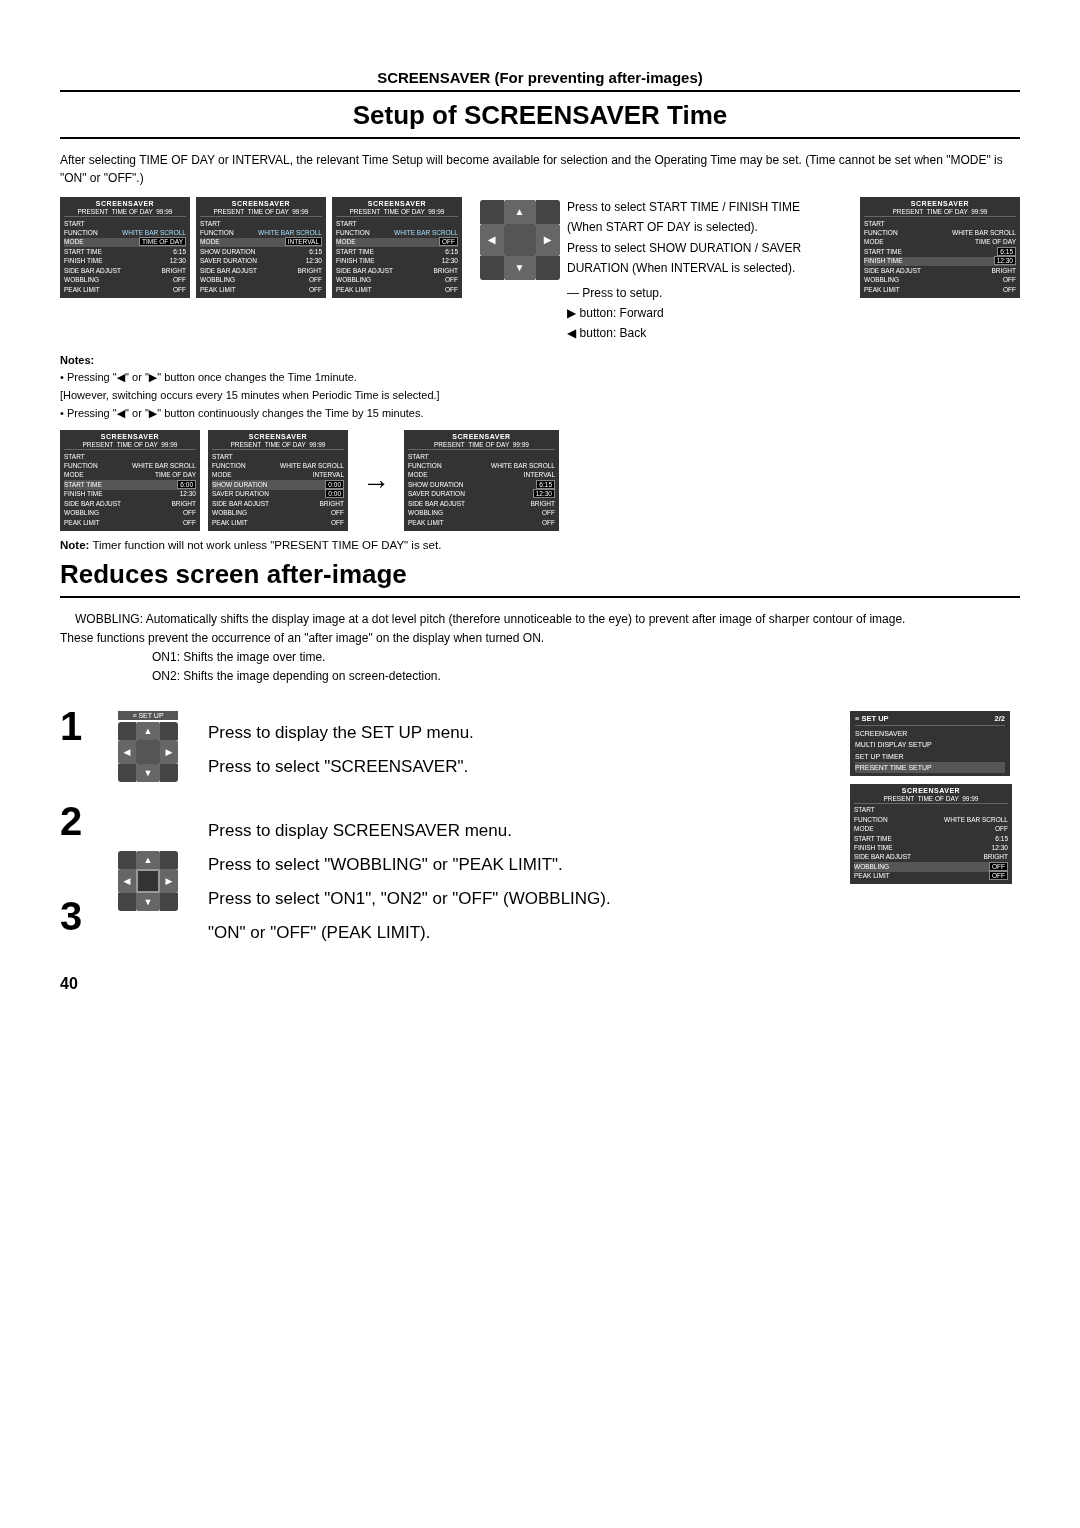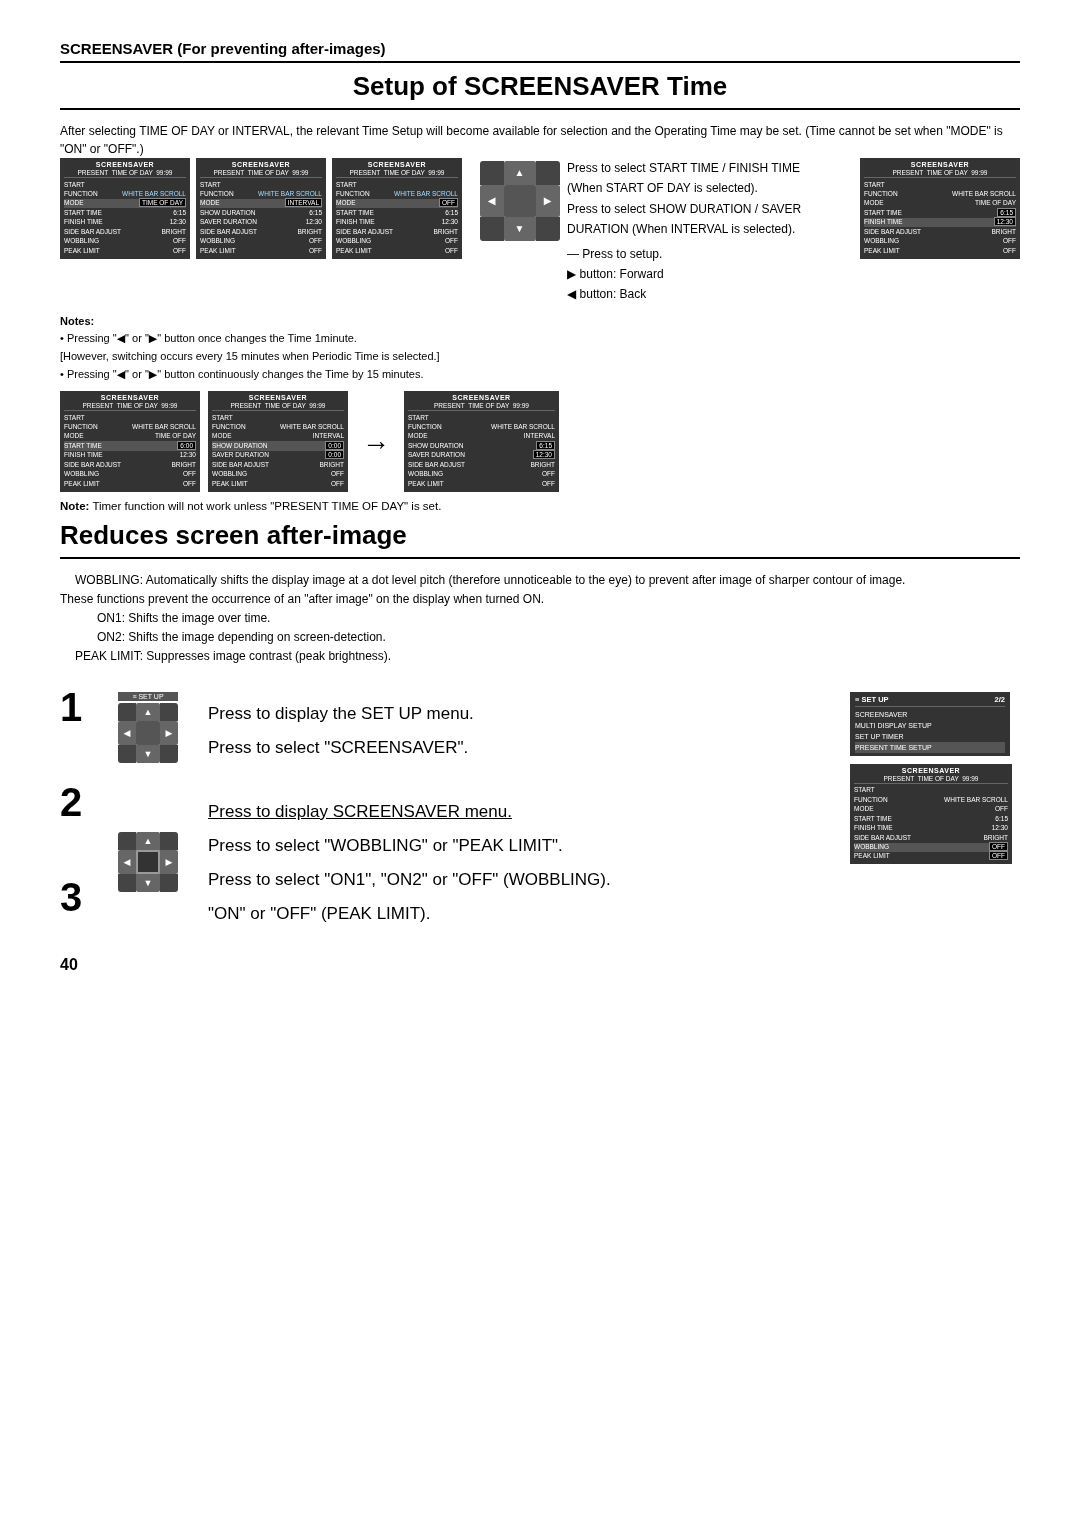--- a/index.html
+++ b/index.html
@@ -7,38 +7,41 @@
       width: 1080px;
       min-height: 1528px;
       background: #fff;
       font-family: Arial, Helvetica, sans-serif;
       font-size: 13px;
       color: #000;
       padding: 40px 60px;
     }
 
     .section-header {
+      text-align: center;
       font-weight: bold;
       font-size: 15px;
       border-bottom: 2px solid #000;
       padding-bottom: 4px;
       margin-bottom: 8px;
+      margin-top: 29px;
     }
 
     .main-title {
       text-align: center;
       font-size: 26px;
       font-weight: bold;
       border-bottom: 2px solid #000;
       padding-bottom: 6px;
       margin-bottom: 12px;
     }
 
     .intro-text {
       font-size: 12px;
+      margin-bottom: 10px;
       line-height: 1.5;
     }
 
     .menu-box {
       background: #333;
       color: #fff;
       font-size: 7.5px;
       width: 130px;
       padding: 3px 4px;
       flex-shrink: 0;
@@ -178,21 +181,21 @@
       margin-bottom: 12px;
     }
 
     .wobbling-text {
       font-size: 12px;
       line-height: 1.6;
       margin-bottom: 10px;
     }
 
     .wobbling-text .indent {
-      margin-left: 37px;
+      margin-left: 92px;
     }
 
     
     .setup-menu-box {
       background: #333;
       color: #fff;
       font-size: 7.5px;
       width: 160px;
       padding: 3px 5px;
     }
@@ -522,21 +525,20 @@
 
   <p class="note-bottom"><strong>Note:</strong> Timer function will not work unless "PRESENT TIME OF DAY" is set.</p>
 
   <div class="section2-title">Reduces screen after-image</div>
 
   <div class="wobbling-text">
     <p style="padding-left:15px;"> WOBBLING: Automatically shifts the display image at a dot level pitch (therefore unnoticeable to the eye) to prevent after image of sharper contour of image.</p>
     <p>These functions prevent the occurrence of an "after image" on the display when turned ON.</p>
     <p class="indent">ON1:    Shifts the image over time.</p>
     <p class="indent">ON2:    Shifts the image depending on screen-detection.</p>
-    <p style="padding-left:15px;"> PEAK LIMIT: Suppresses image contrast (peak brightness).</p>
   </div>
 
   <div style="display:flex; gap:0; align-items:flex-start;">
 
     <div style="display:flex; flex-direction:column; width:38px; flex-shrink:0; padding-top:10px;">
       <div style="font-size:40px; font-weight:bold; line-height:1; margin-bottom:55px;">1</div>
       <div style="font-size:40px; font-weight:bold; line-height:1; margin-bottom:55px;">2</div>
       <div style="font-size:40px; font-weight:bold; line-height:1;">3</div>
     </div>
 
@@ -573,21 +575,21 @@
             <div style="background:#666; border-radius:0 0 2px 2px; display:flex; align-items:center; justify-content:center; color:#fff; font-size:9px;">▼</div>
             <div style="background:#444; border-radius:0 0 3px 0;"></div>
           </div>
         </div>
       </div>
     </div>
 
     <div style="flex:1; font-size:17px; line-height:2.0; padding-top:20px; padding-left:10px;">
       <p>Press to display the SET UP menu.</p>
       <p>Press to select "SCREENSAVER".</p>
-      <p style="margin-top:30px;text-decoration:underline;">Press to display SCREENSAVER menu.</p>
+      <p style="margin-top:30px;">Press to display SCREENSAVER menu.</p>
       <p>Press to select "WOBBLING" or "PEAK LIMIT".</p>
       <p>Press to select "ON1", "ON2" or "OFF" (WOBBLING).</p>
       <p>"ON" or "OFF" (PEAK LIMIT).</p>
     </div>
 
     <div style="display:flex; flex-direction:column; gap:8px; width:170px; flex-shrink:0; padding-top:15px;">
 
       <div class="setup-menu-box">
         <div style="display:flex; justify-content:space-between; font-size:7.5px; font-weight:bold; margin-bottom:2px;">
           <span>≡ SET UP</span>

